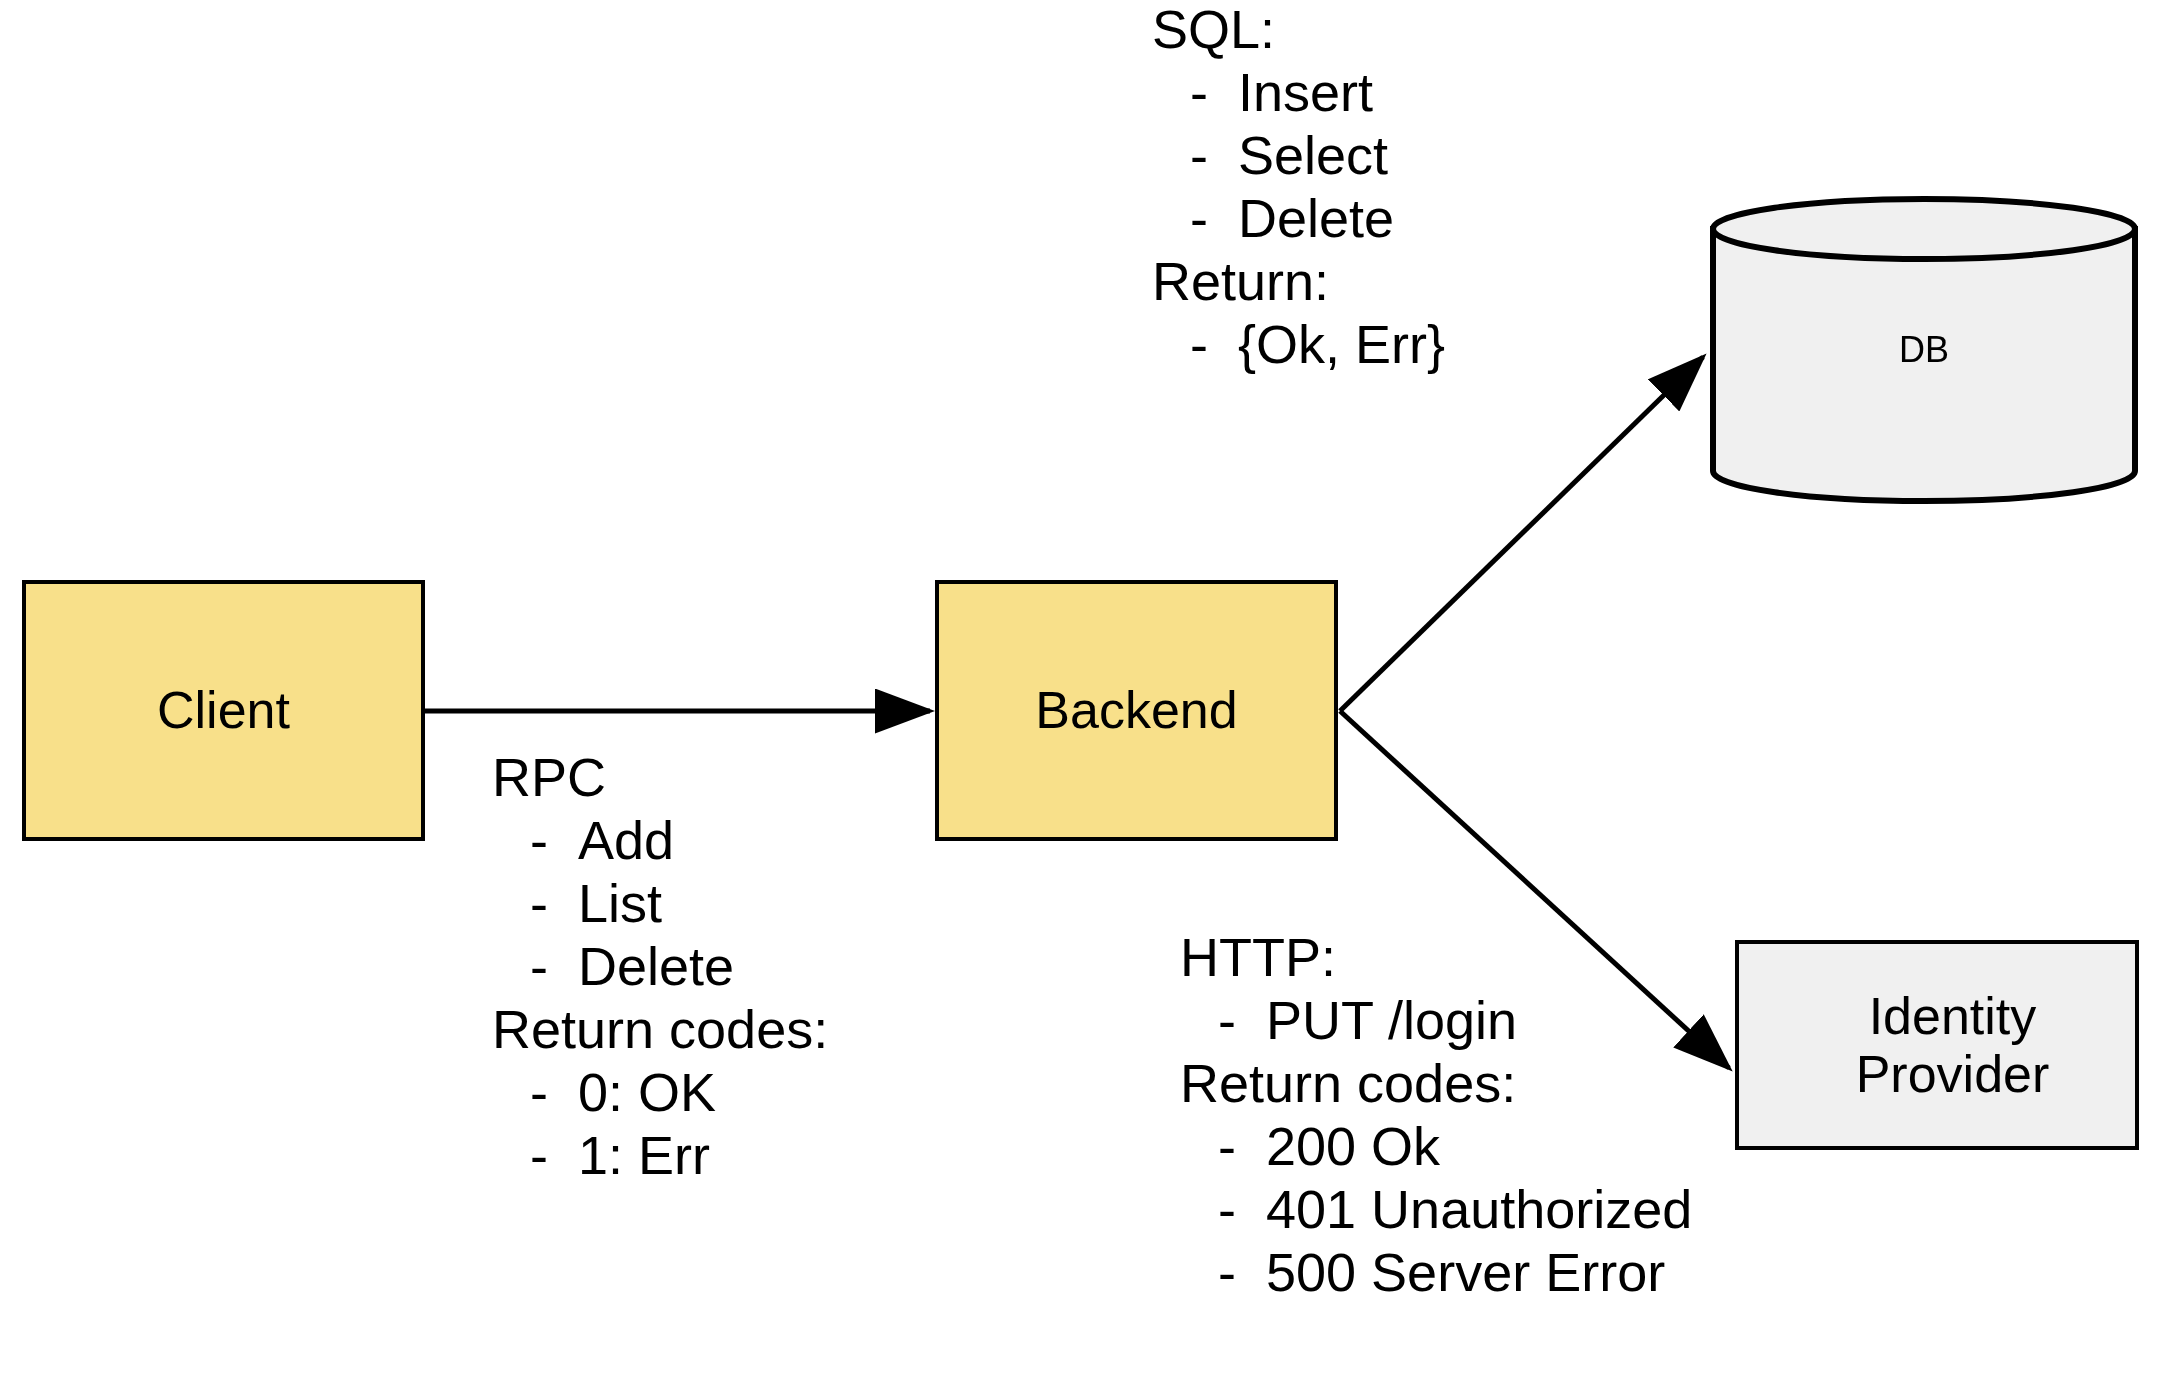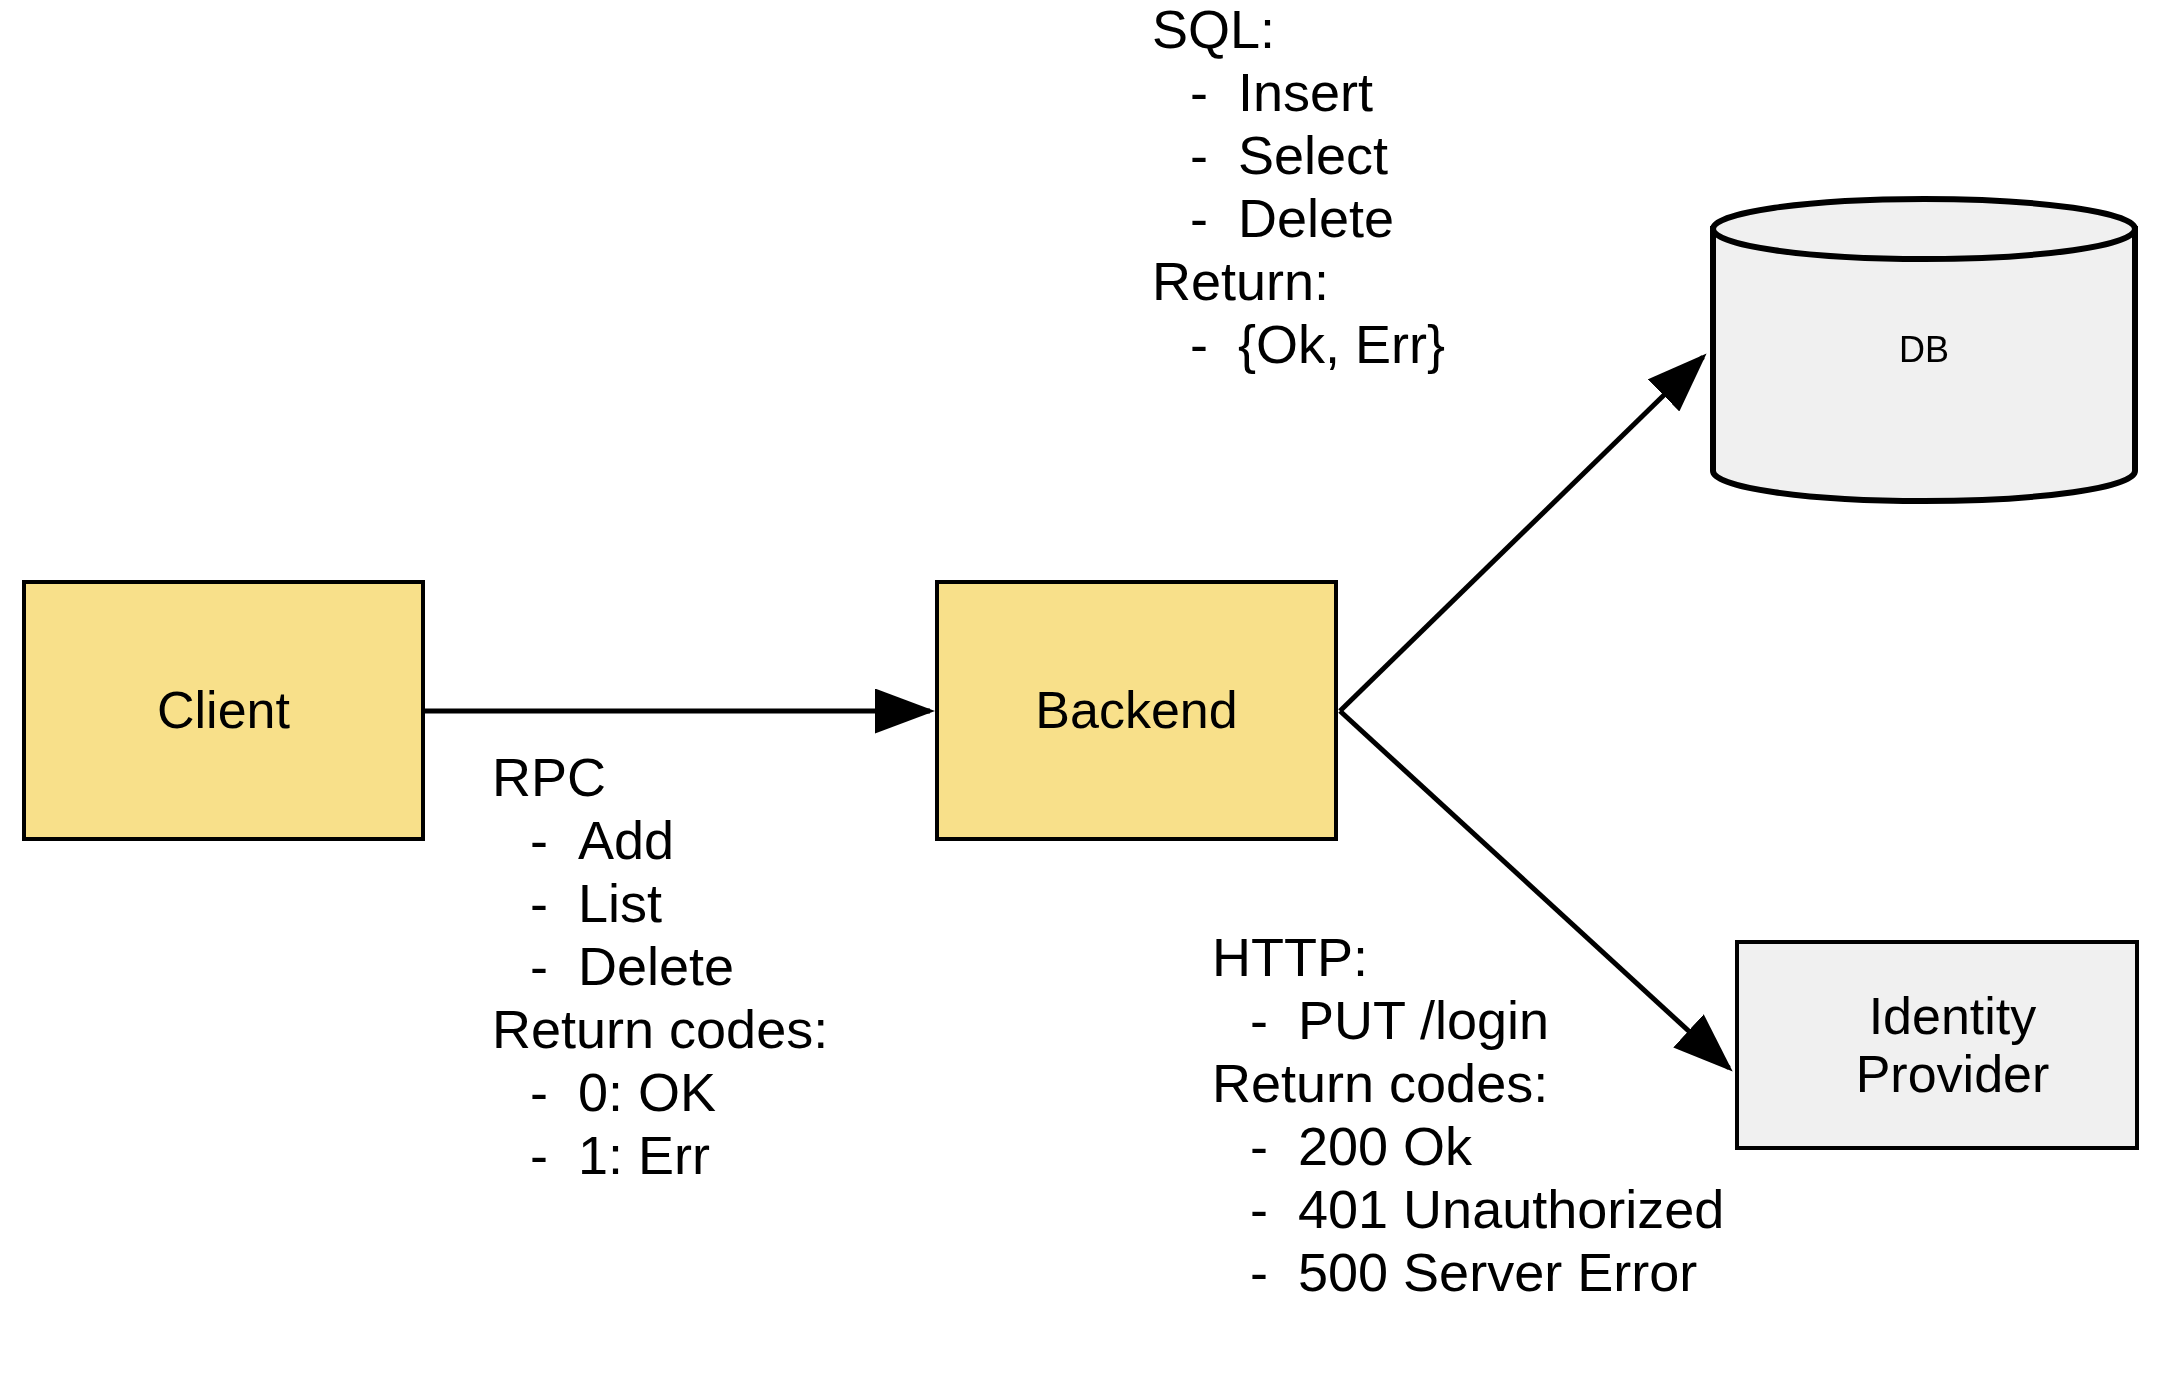--- a/index.html
+++ b/index.html
@@ -93,21 +93,21 @@
   }
   .annot li .dash {
     display: inline-block;
     width: 48px;
     margin-left: 38px;
   }
   .annot li .txt { display: inline-block; }
 
   #sql-annot  { left: 1152px; top: 2px;    }
   #rpc-annot  { left: 492px;  top: 750px;  }
-  #http-annot { left: 1212px; top: 930px;  }
+  #http-annot { left: 1180px; top: 930px;  }
 </style>
 </head>
 <body>
 
 <div id="canvas">
 
   <svg class="edges" viewBox="0 0 2178 1398" xmlns="http://www.w3.org/2000/svg">
     <defs>
       <marker id="arrowhead" markerWidth="12" markerHeight="9" refX="11" refY="4.5" orient="auto" markerUnits="strokeWidth">
         <path d="M0,0 L12,4.5 L0,9 z" fill="#000000"></path>

